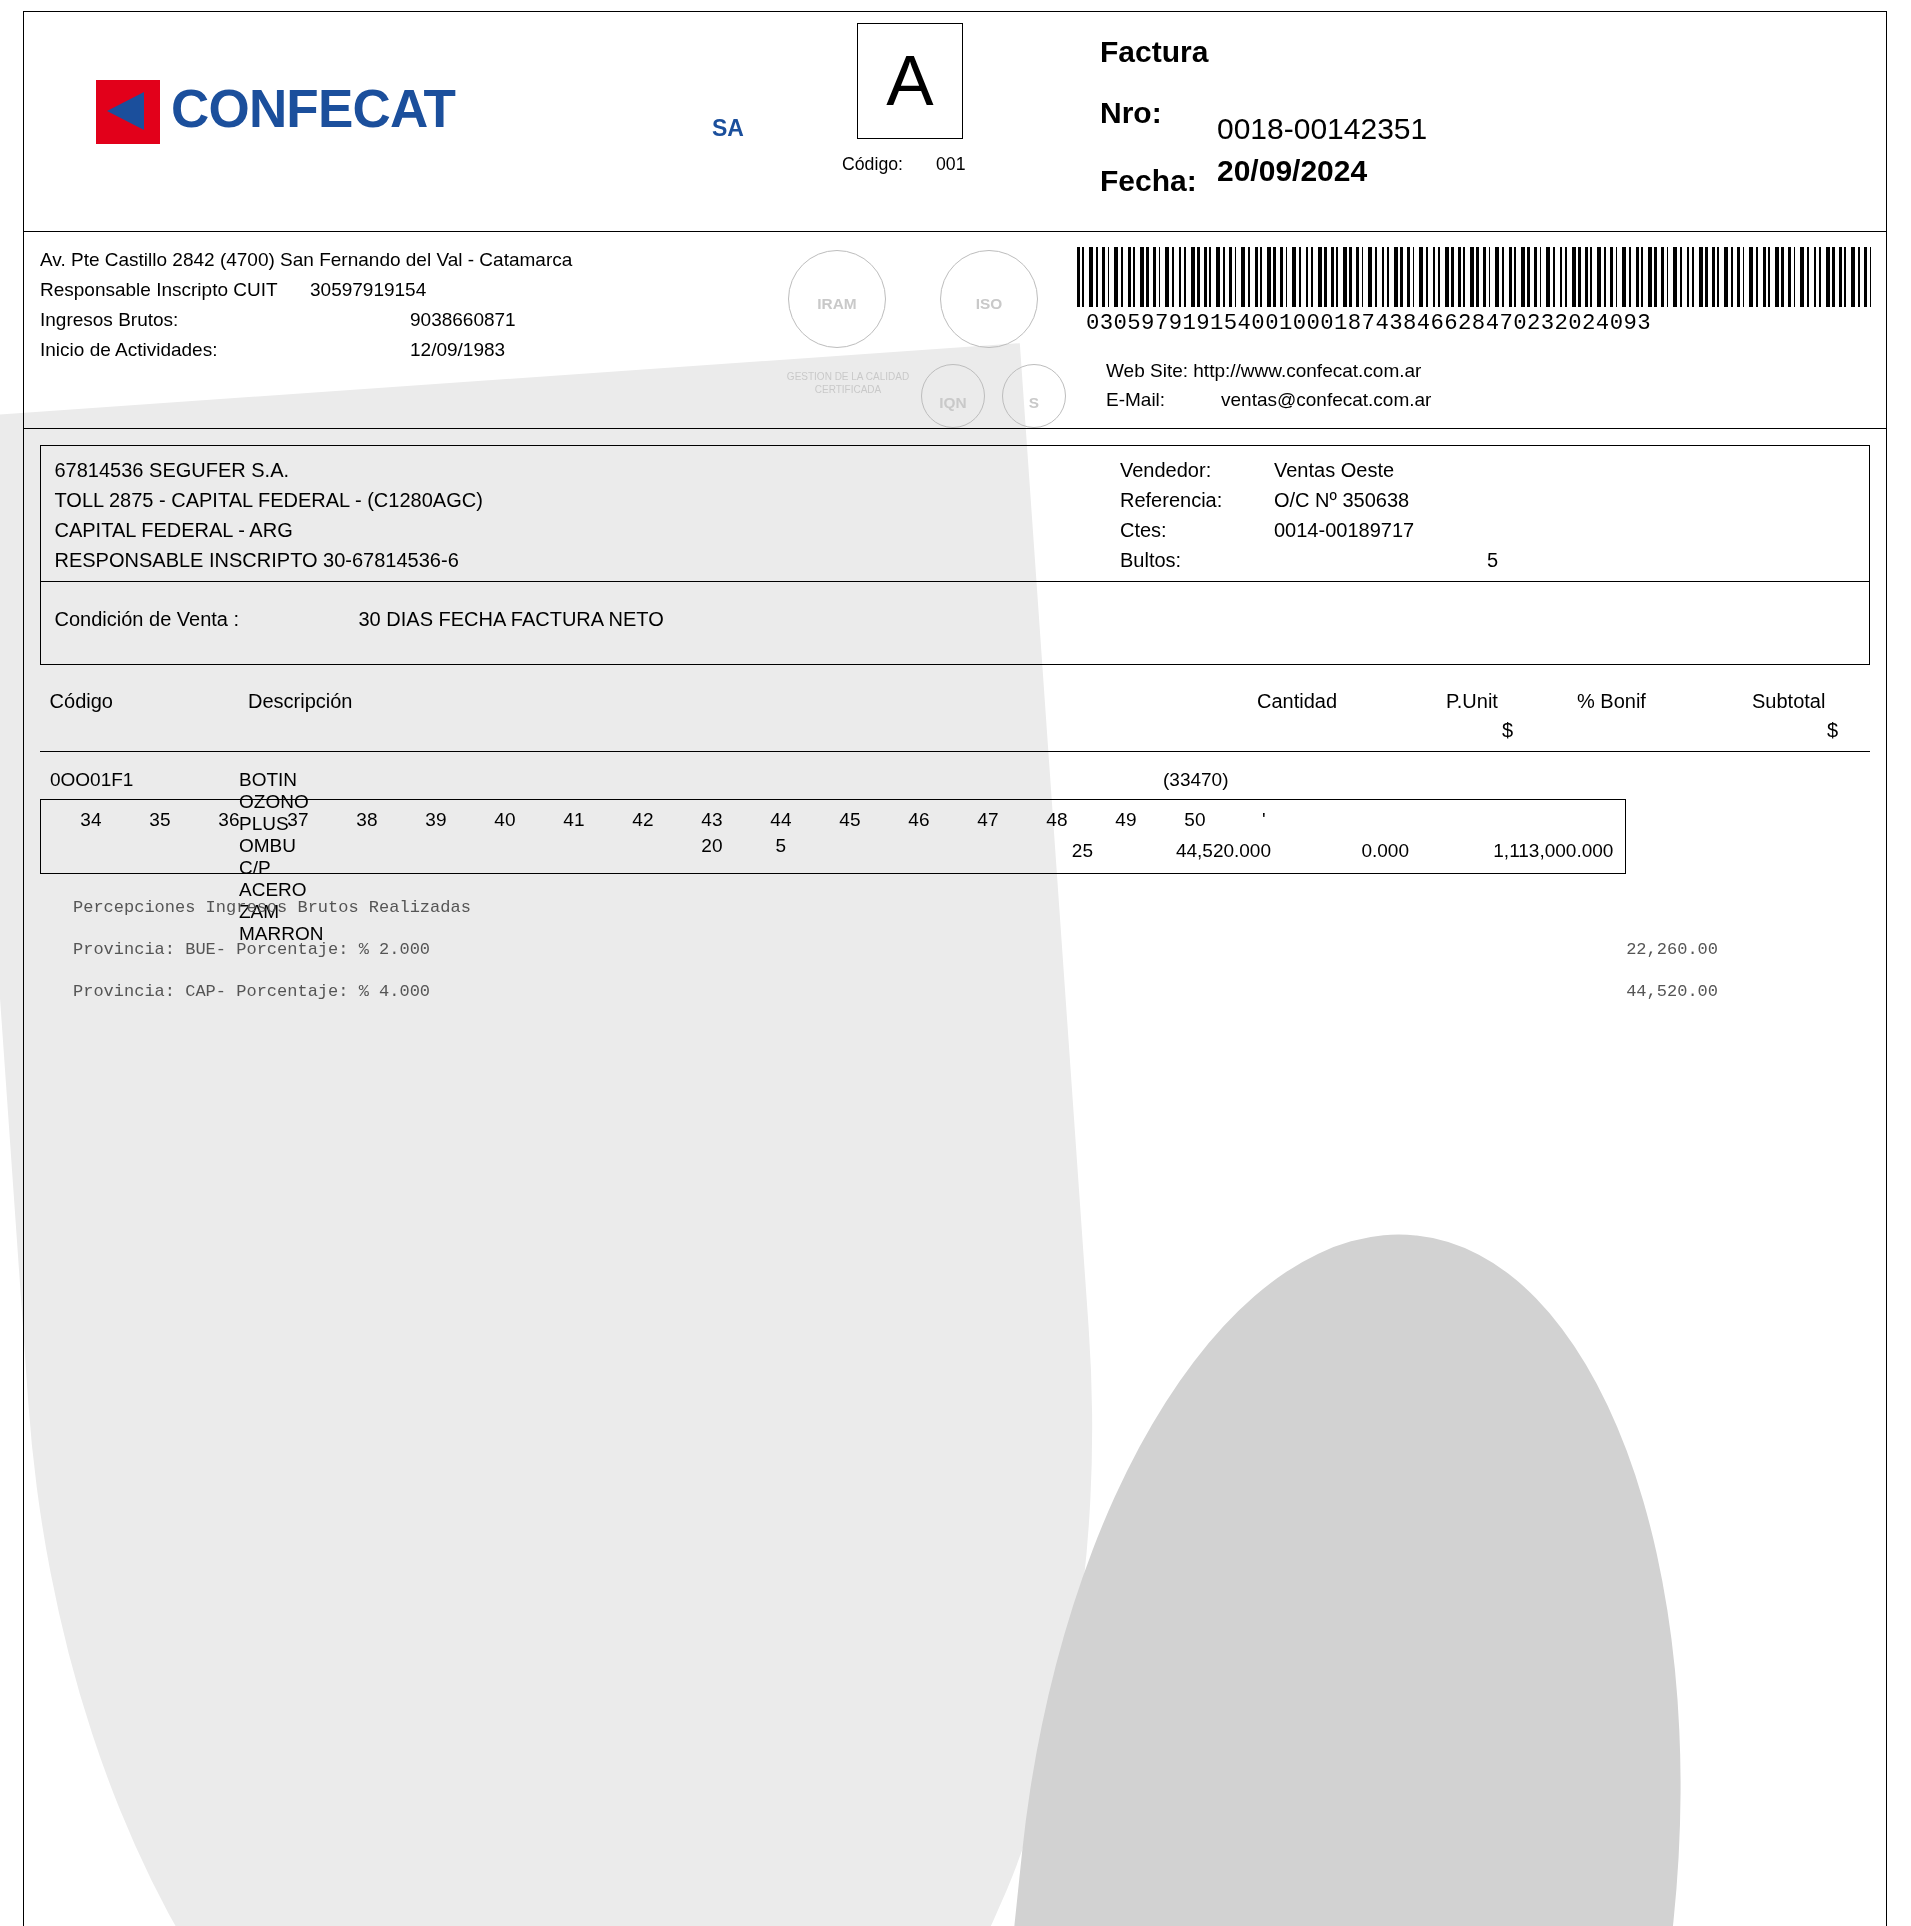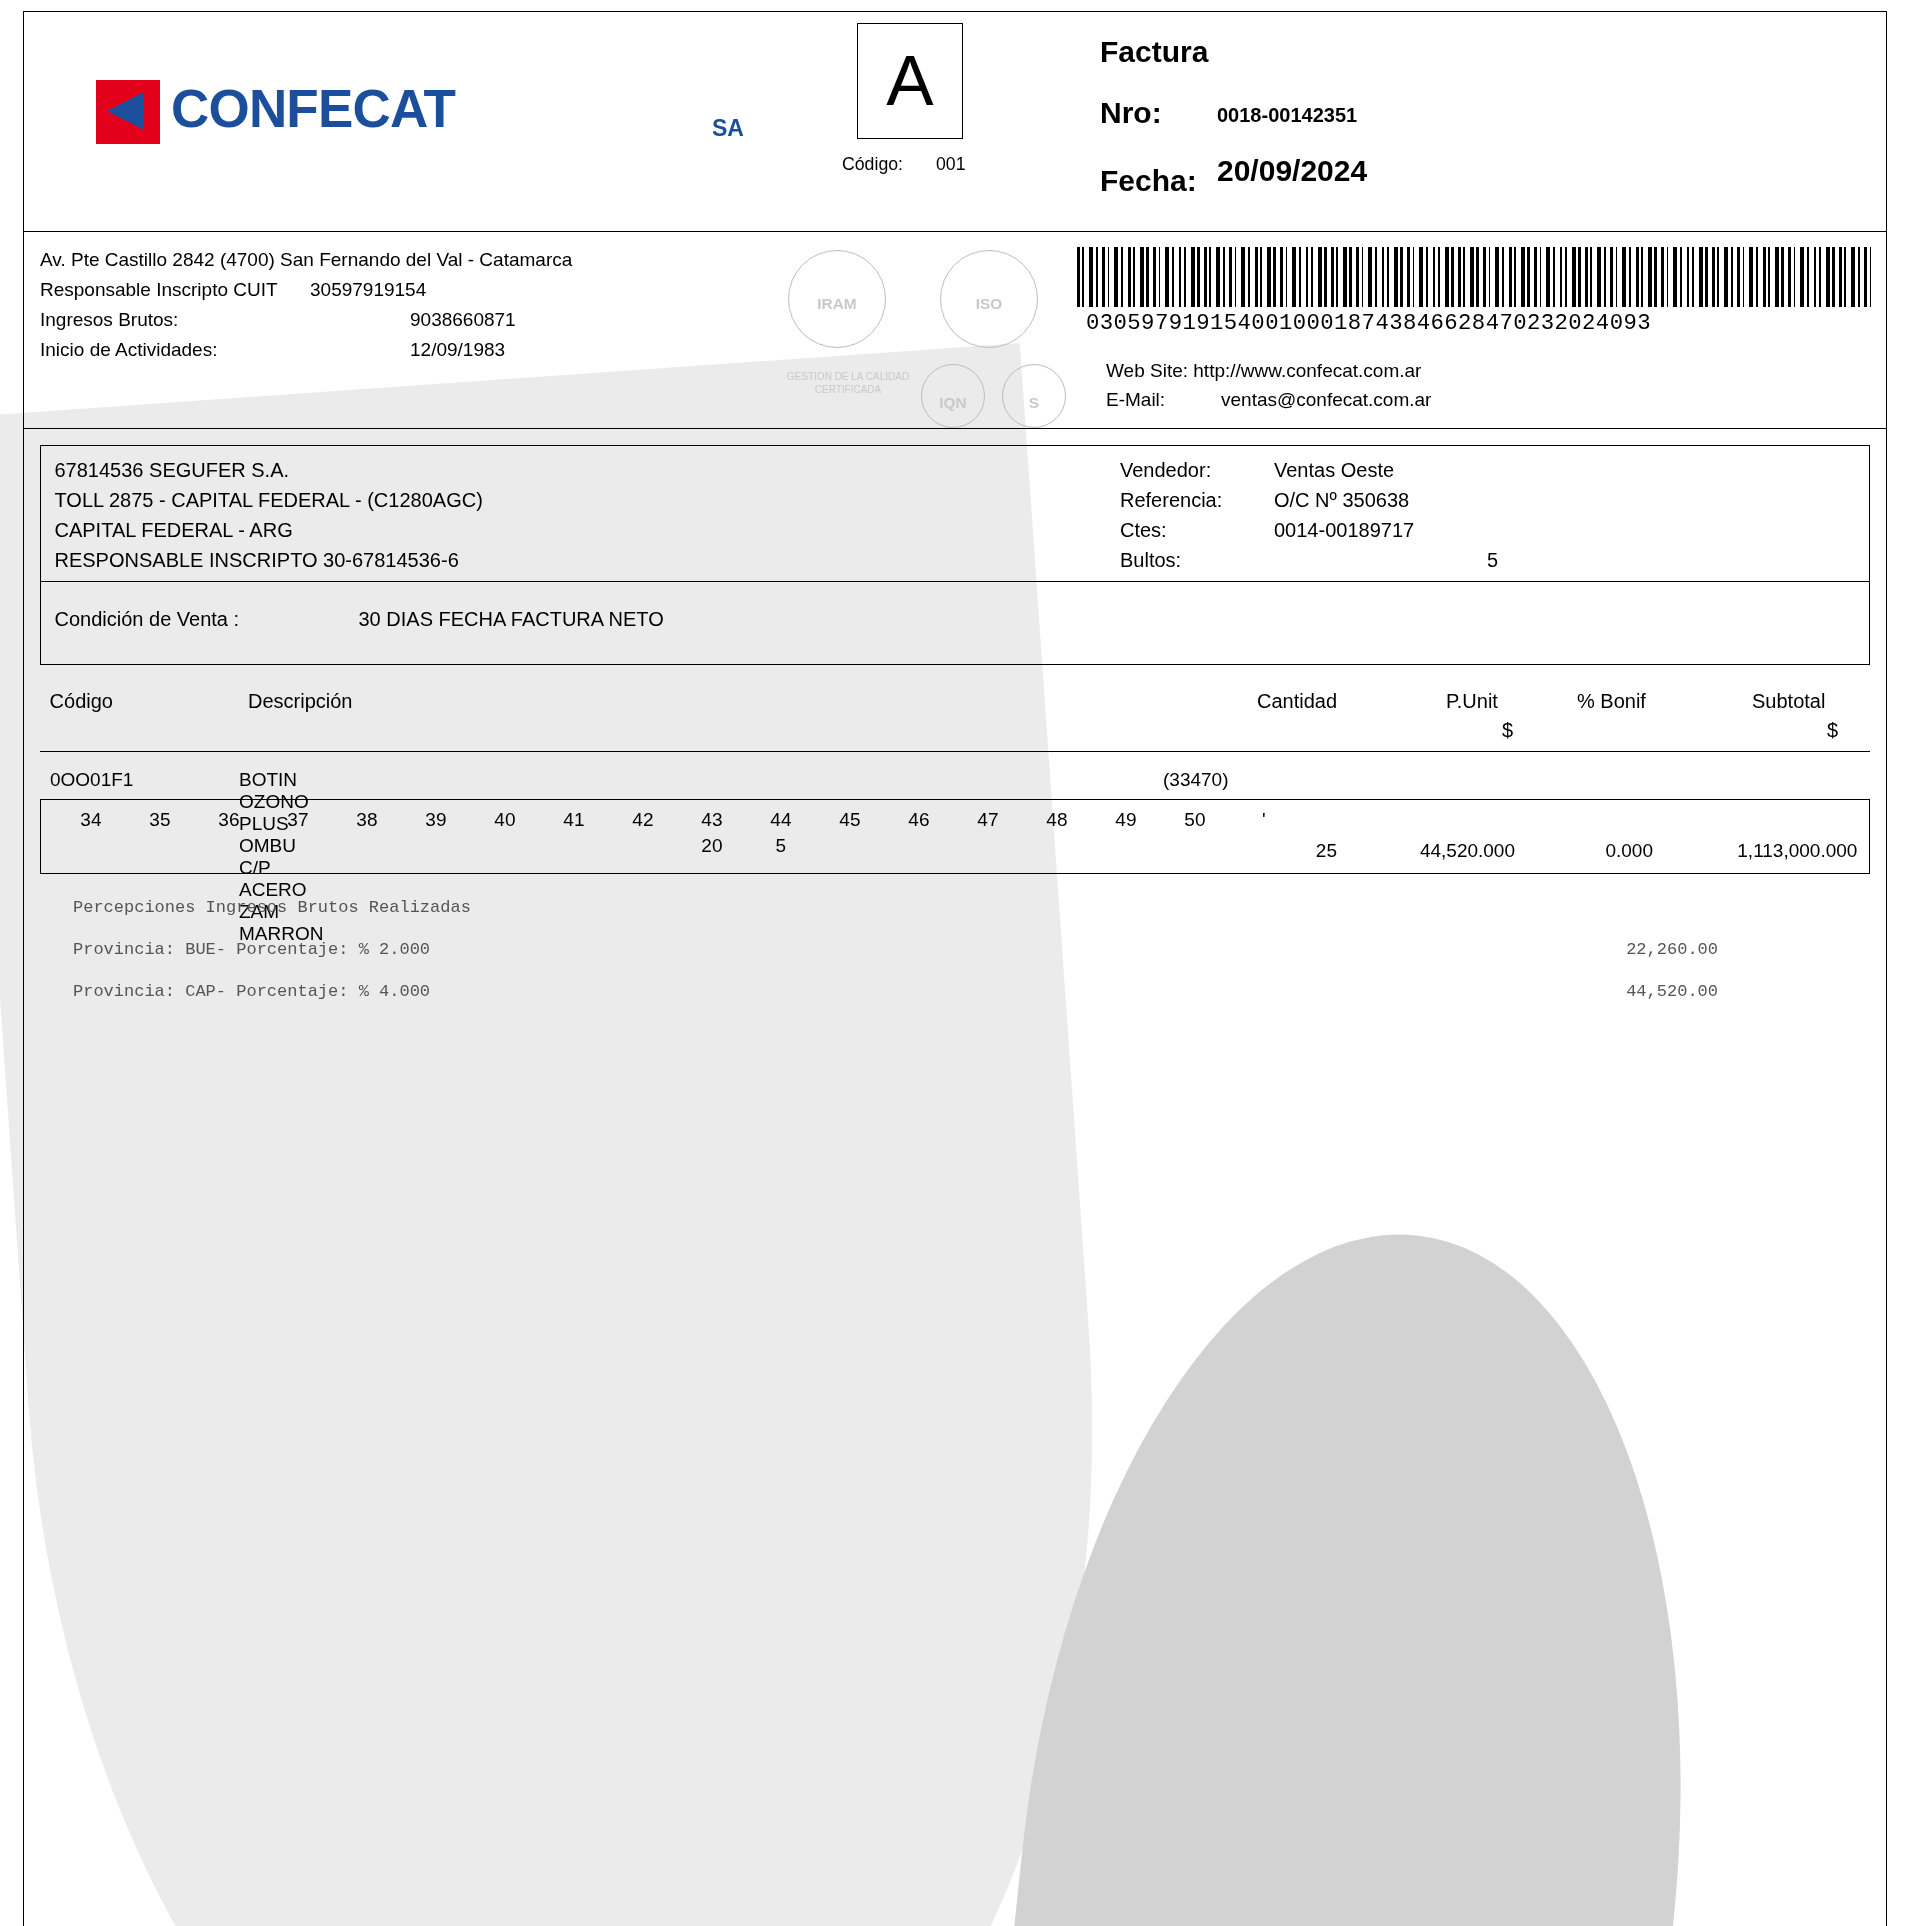--- a/index.html
+++ b/index.html
@@ -42,21 +42,21 @@
   .logo-sa{position:absolute;left:616px;top:42px;font-size:23px;font-weight:bold;color:#1b4f9c;}
 
   .letter-box{position:absolute;left:857px;top:23px;width:106px;height:116px;border:1.2px solid #000;box-sizing:border-box;background:#fff;}
   .letter-box .ltr{position:absolute;left:0;right:0;top:21px;text-align:center;font-size:71px;line-height:71px;}
   .cod-line{position:absolute;left:842px;top:154px;width:146px;font-size:17.7px;}
   .cod-label{position:absolute;left:0;top:0;}
   .cod-val{position:absolute;left:94px;top:0;}
 
   .inv-title{position:absolute;left:1100px;top:35px;font-size:30px;font-weight:bold;}
   .inv-nro-lbl{position:absolute;left:1100px;top:96px;font-size:30px;font-weight:bold;}
-  .inv-nro-val{position:absolute;left:1217px;top:104px;font-size:20px;font-weight:bold;}
+  .inv-nro-val{position:absolute;left:1217px;top:112px;font-size:30px;font-weight:normal;}
   .inv-fec-lbl{position:absolute;left:1100px;top:164px;font-size:30px;font-weight:bold;}
   .inv-fec-val{position:absolute;left:1217px;top:154px;font-size:30px;font-weight:bold;}
 
   .hr-head{position:absolute;left:23px;top:231px;width:1864px;height:1.2px;background:#000;}
 
   
   .company{position:absolute;left:40px;top:245px;width:809px;font-size:19px;line-height:30px;}
   .company div{white-space:nowrap;}
   .comp-row{position:relative;height:30px;}
   .comp-row .k{position:absolute;left:0;top:0;}
@@ -104,21 +104,21 @@
   .ih-sub{position:absolute;left:1712px;top:0;}
   .ih-d1{position:absolute;left:1462px;top:29px;}
   .ih-d2{position:absolute;left:1787px;top:29px;}
   .hr-items{position:absolute;left:40px;top:751px;width:1830px;height:1.2px;background:#000;}
 
   .item-line{position:absolute;left:50px;top:769px;font-size:19px;}
   .item-code{position:absolute;left:0;top:0;}
   .item-desc{position:absolute;left:189px;top:0;}
   .item-ref{position:absolute;left:1113px;top:0;}
 
-  .sizes-box{position:absolute;left:40px;top:799px;width:1830px;height:75px;border:1.2px solid #000;box-sizing:border-box;}
+  .sizes-box{position:absolute;left:40px;top:799px;width:1586px;height:75px;border:1.2px solid #000;box-sizing:border-box;}
   .sizes{position:absolute;left:15.4px;top:8.5px;font-size:19px;letter-spacing:0;}
   .sizes span{display:inline-block;width:69px;text-align:center;}
   .sizes-2{position:absolute;left:15.4px;top:35px;font-size:19px;}
   .sizes-2 span{display:inline-block;width:69px;text-align:center;}
   .it-cant{position:absolute;right:532px;top:40px;font-size:19px;}
   .it-pu{position:absolute;right:354px;top:40px;font-size:19px;}
   .it-bon{position:absolute;right:216px;top:40px;font-size:19px;}
   .it-sub{position:absolute;right:11.6px;top:40px;font-size:19px;}
 
   .perc{position:absolute;left:73px;font-family:"Liberation Mono",monospace;font-size:17px;color:#555;}

